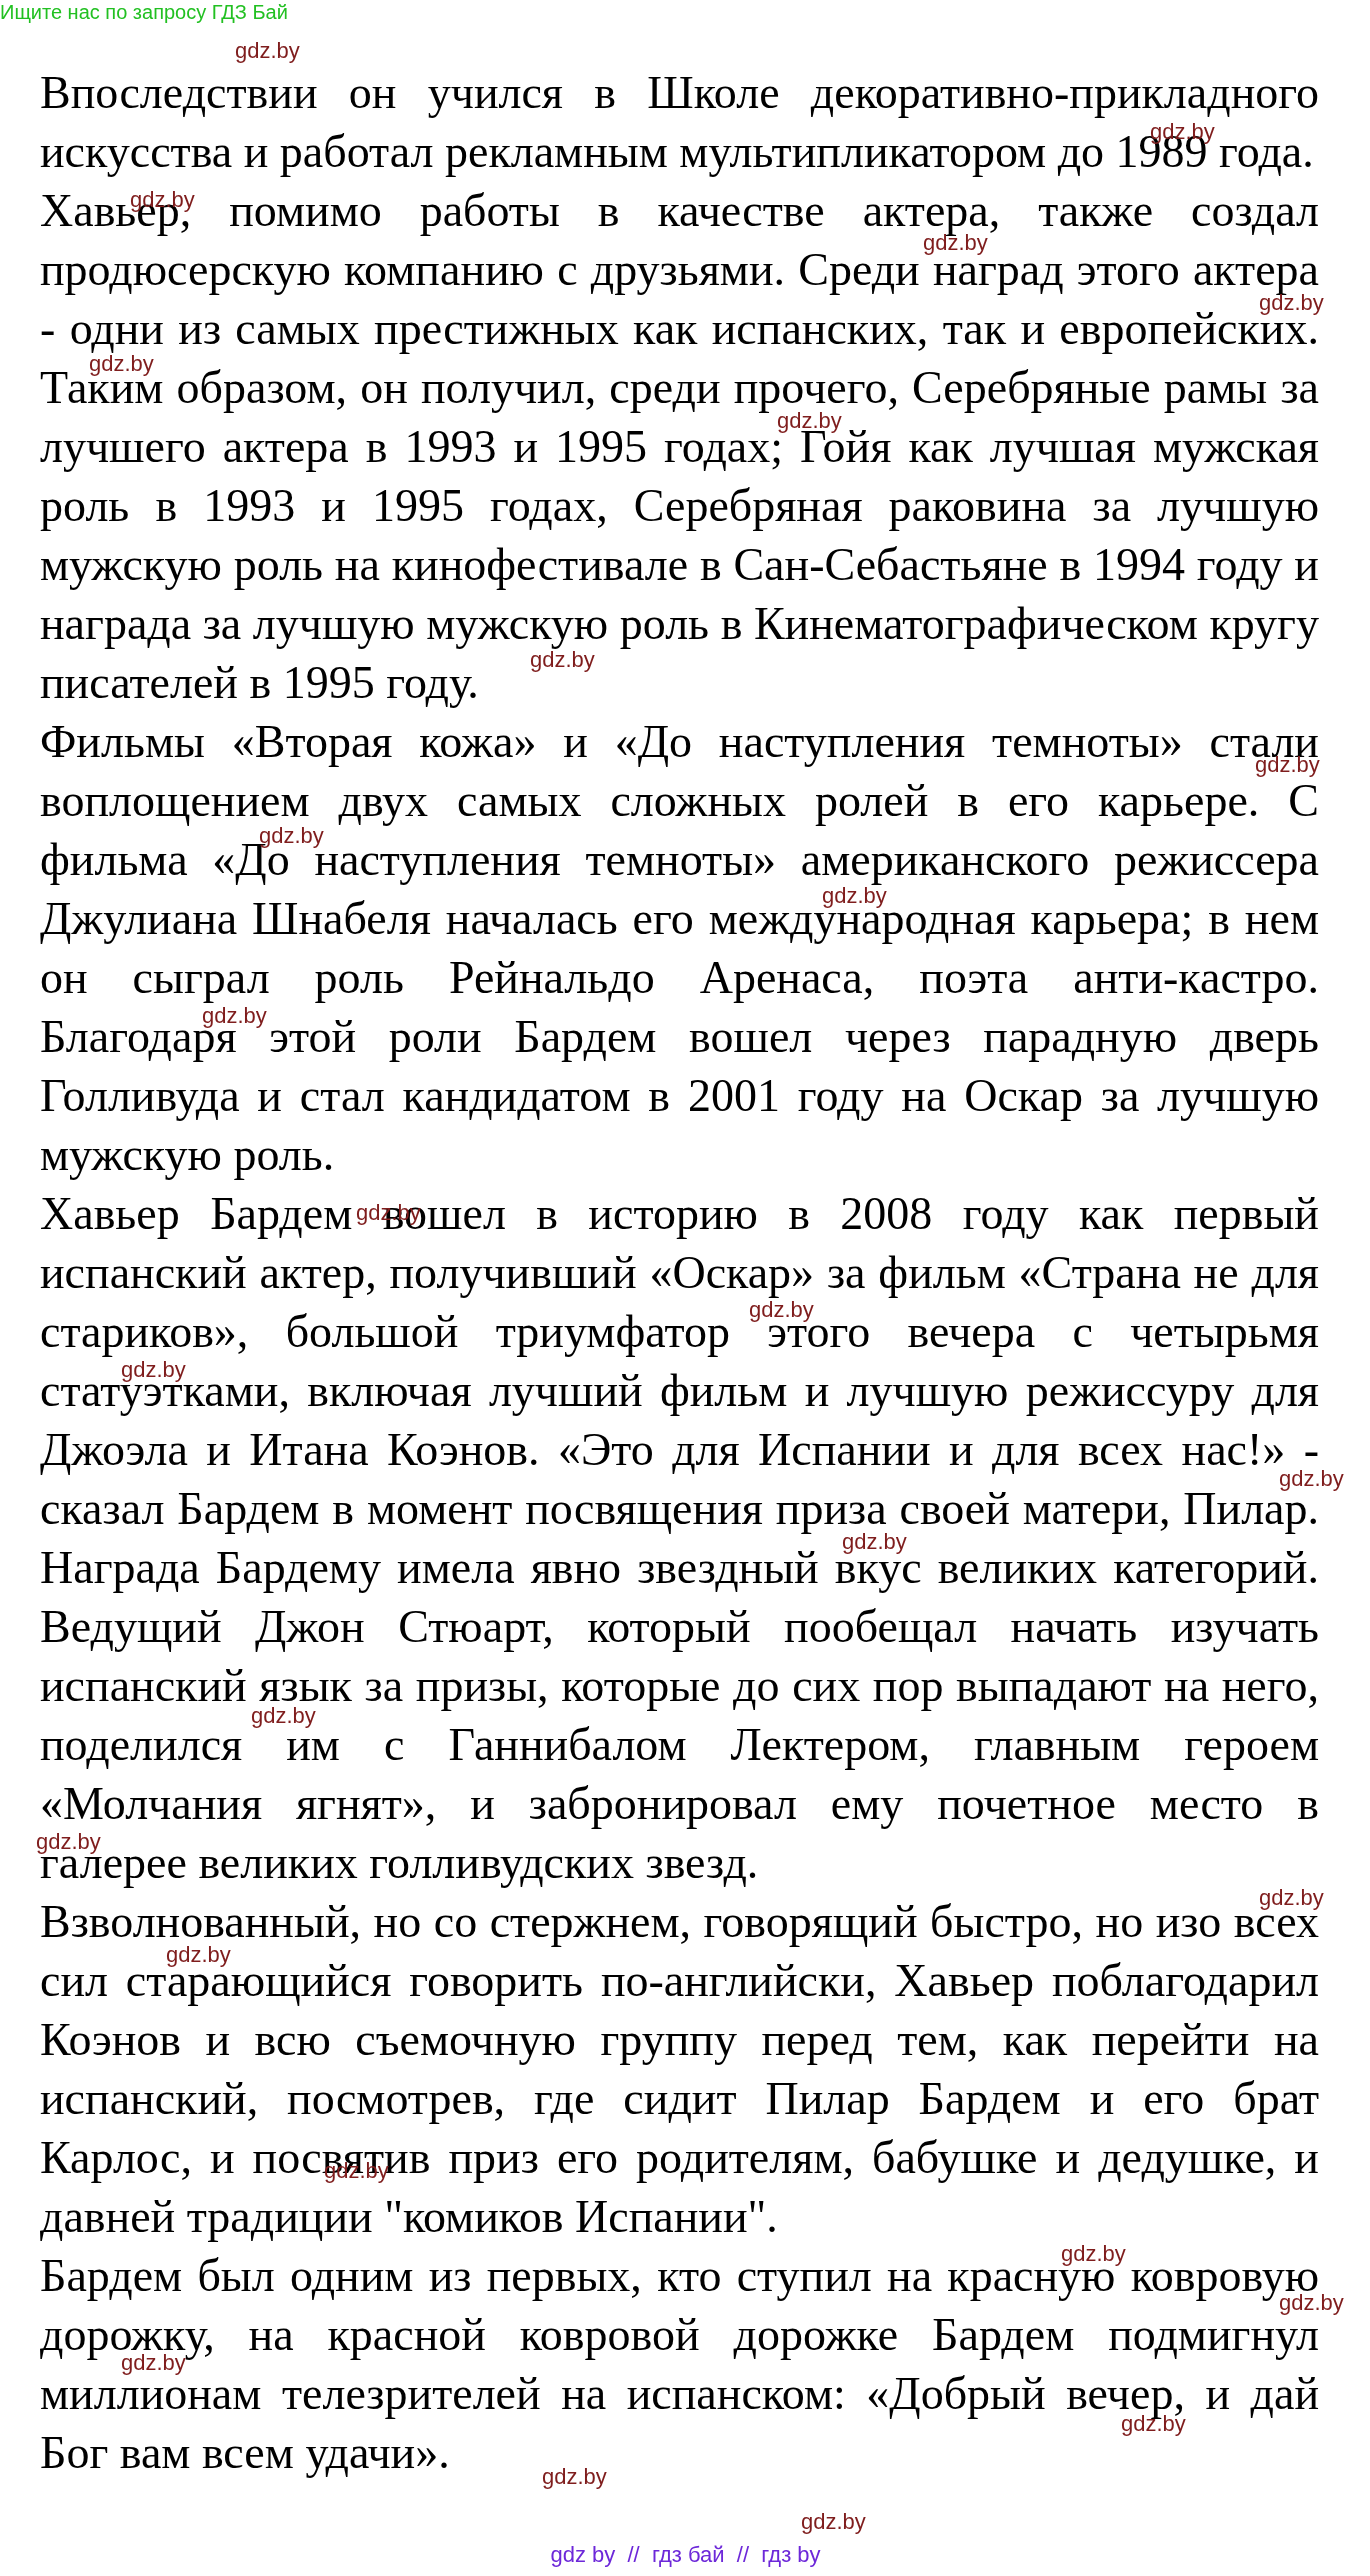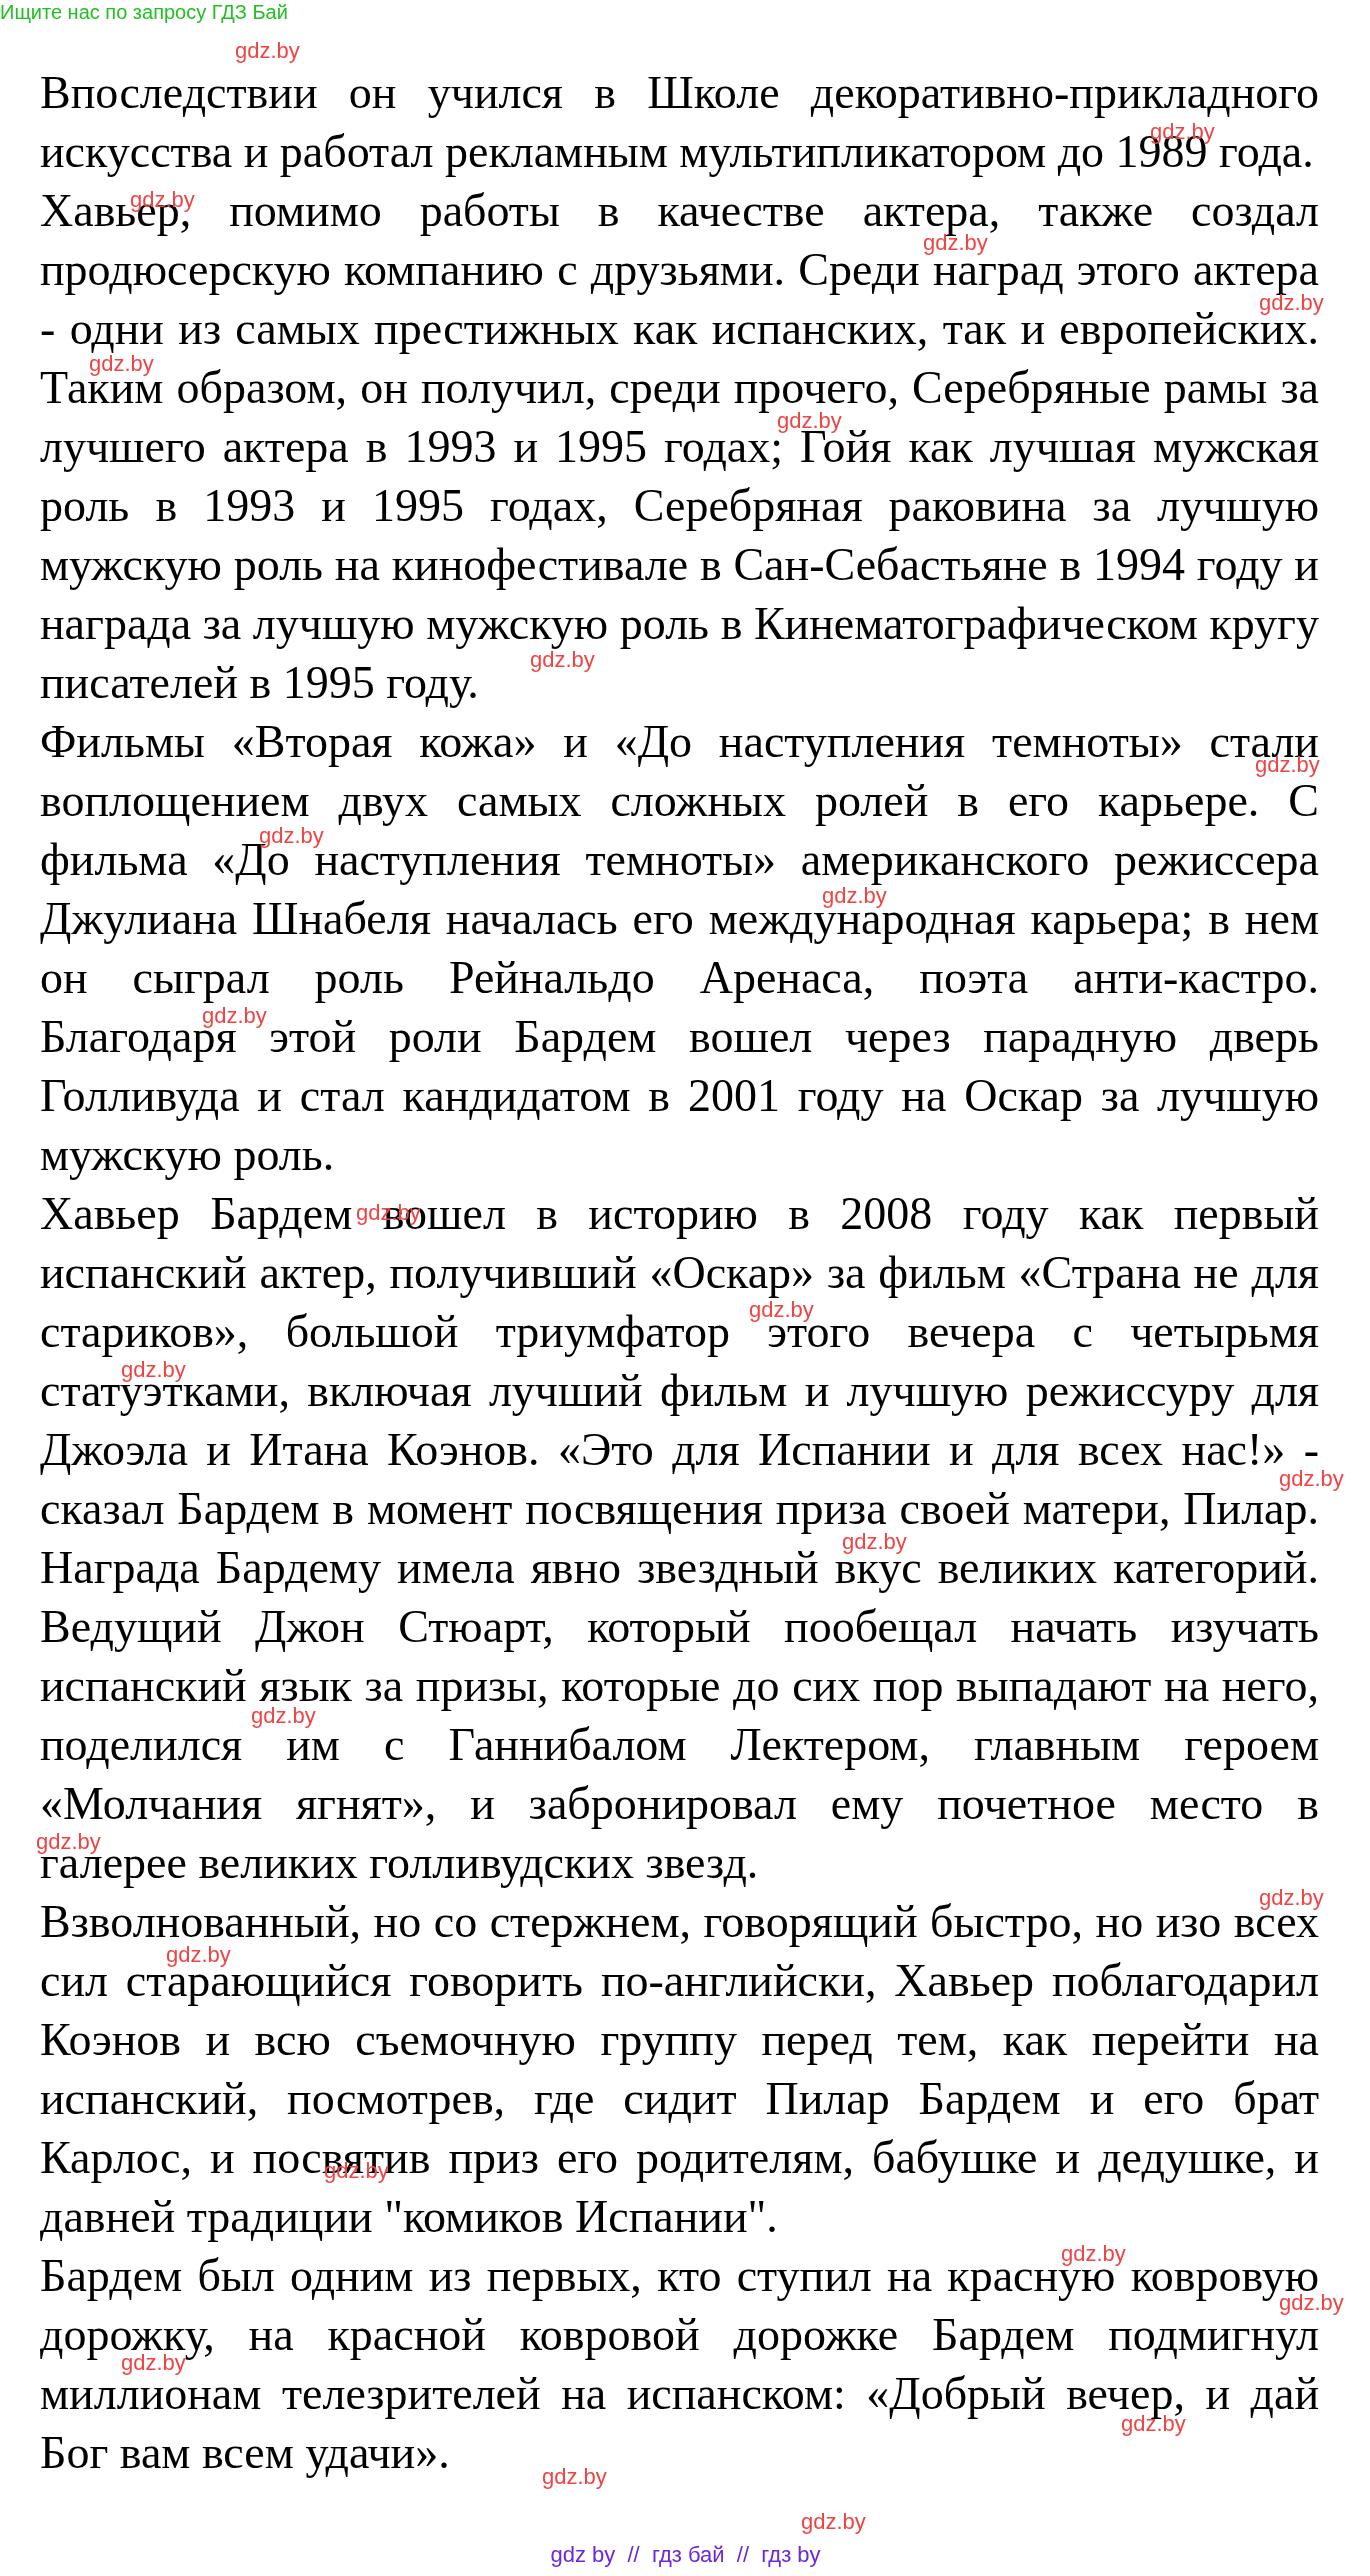--- a/index.html
+++ b/index.html
@@ -10,21 +10,21 @@
     font-family: Liberation Sans, sans-serif; font-size: 20px; line-height: 24px;
   }
   .doc {
     position: absolute; top: 63px; left: 40px; width: 1279px;
     font-family: "Liberation Serif", serif; font-size: 46px; line-height: 59px;
     color: #000; text-align: justify; text-align-last: left;
   }
   .doc p { margin: 0; padding: 0; }
   .wm {
     position: absolute; font-family: "Liberation Sans", sans-serif;
-    font-size: 22px; color: #ef4444; line-height: 23px; white-space: nowrap;
+    font-size: 22px; color: #7f1d1d; line-height: 23px; white-space: nowrap;
   }
   .footer {
     position: absolute; top: 2542px; left: 0; width: 1371px; text-align: center;
     font-family: "Liberation Sans", sans-serif; font-size: 22px; color: #6d28d9;
     white-space: pre;
   }
 </style>
 </head>
 <body>
 

